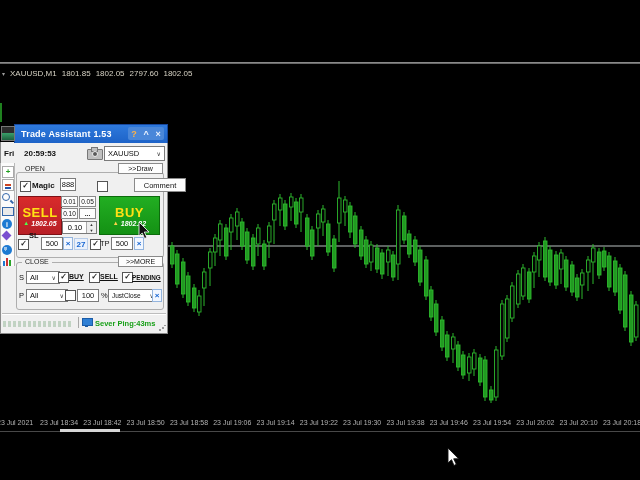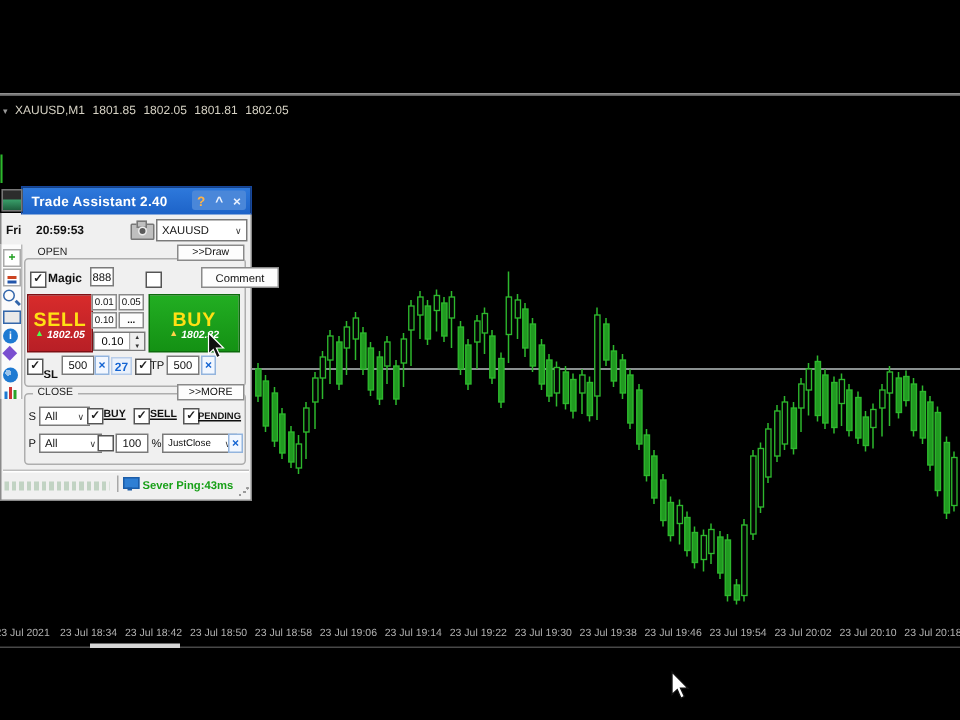--- a/index.html
+++ b/index.html
@@ -98,21 +98,21 @@
   .lot-btn{position:absolute;width:17px;height:11px;font-size:6.5px;}
   #spin{left:62px;top:221px;width:35px;height:13px;background:#fff;border:1px solid #7a7a7a;box-sizing:border-box;}
   #spin .val{position:absolute;left:0;top:0;width:24px;height:11px;display:flex;align-items:center;justify-content:center;font-size:7.5px;}
   #spin .arrows{position:absolute;right:0;top:0;width:9px;height:11px;border-left:1px solid #aaa;}
   #spin .arrows div{height:5.5px;font-size:4px;line-height:5px;text-align:center;color:#333;background:#eee;}
 
   .xbtn{position:absolute;width:10px;height:13px;background:#f2f7ff;border:1px solid #93b4dd;color:#1464d2;
         font-size:8px;font-weight:700;display:flex;align-items:center;justify-content:center;box-sizing:border-box;}
   #spread-chip{left:74px;top:238px;width:14px;height:12px;background:#eaf1fb;border:1px solid #b9cde9;color:#1464d2;
                font-size:8px;font-weight:700;display:flex;align-items:center;justify-content:center;box-sizing:border-box;}
-  #sl-label{left:29px;top:245px;font-weight:700;font-size:7.5px;}
+  #sl-label{left:29px;top:231px;font-weight:700;font-size:7.5px;}
   #tp-label{left:100px;top:239px;font-weight:400;font-size:7.5px;}
 
   .urow{font-size:7px;font-weight:700;text-decoration:underline;color:#111;position:absolute;}
   #s-label,#p-label{font-size:7.5px;font-weight:400;}
 
   #sep-line{left:2px;top:313px;width:164px;height:1px;background:#bdbdbd;box-shadow:0 1px 0 #fff;}
   #watermark{left:3px;top:321px;width:70px;height:6px;opacity:.45;
      background:repeating-linear-gradient(90deg,rgba(110,160,115,.8) 0 3px,rgba(110,160,115,0) 3px 5px);filter:blur(.4px);}
   #status-div{left:78px;top:317px;width:1px;height:11px;background:#a8a8a8;}
   #ping-icon{left:82px;top:318px;width:10px;height:9px;}
@@ -129,21 +129,21 @@
 
 <div id="screen">
 
   <div class="abs" id="top-divider"></div>
 
   <div class="abs" id="quote-bar">
     <span id="quote-arrow">▾</span>
     <span>XAUUSD,M1</span>
     <span>1801.85</span>
     <span>1802.05</span>
-    <span>1801.81</span>
+    <span>2797.60</span>
     <span>1802.05</span>
   </div>
 
   <svg class="abs" id="chart-svg" width="640" height="356" viewBox="0 64 640 356">
       <line x1="0" y1="246" x2="640" y2="246" stroke="#b9c0c0" stroke-width="1"></line>
       <line x1="1" y1="103" x2="1" y2="122" stroke="#2db82d" stroke-width="1.4"></line>
       <line x1="172" y1="242" x2="172" y2="268" stroke="#2db82d" stroke-width="1"></line>
       <rect x="170.5" y="246" width="3.5" height="18" fill="#219a21" stroke="#2db82d" stroke-width="0.9"></rect>
       <line x1="177" y1="250" x2="177" y2="288" stroke="#2db82d" stroke-width="1"></line>
       <rect x="175.5" y="254" width="3.5" height="30" fill="#219a21" stroke="#2db82d" stroke-width="0.9"></rect>
@@ -336,21 +336,21 @@
       <div class="tlabel" style="left: 559.6px;">23 Jul 20:10</div>
       <div class="tlabel" style="left: 602.9px;">23 Jul 20:18</div>
     </div>
   <div class="abs" id="scroll-line"></div>
   <div class="abs" id="scroll-thumb"></div>
 
   <div class="abs" id="panel">
     <div id="panel-body"></div>
 
     <div id="titlebar">
-      <span id="title-text">Trade Assistant 2.40</span>
+      <span id="title-text">Trade Assistant 1.53</span>
       <span id="tb-btns">
         <span id="tb-help">?</span>
         <span id="tb-min">^</span>
         <span id="tb-close">×</span>
       </span>
     </div>
     <div class="abs" id="panel-logo">
         <i></i>
       </div>
   </div>

